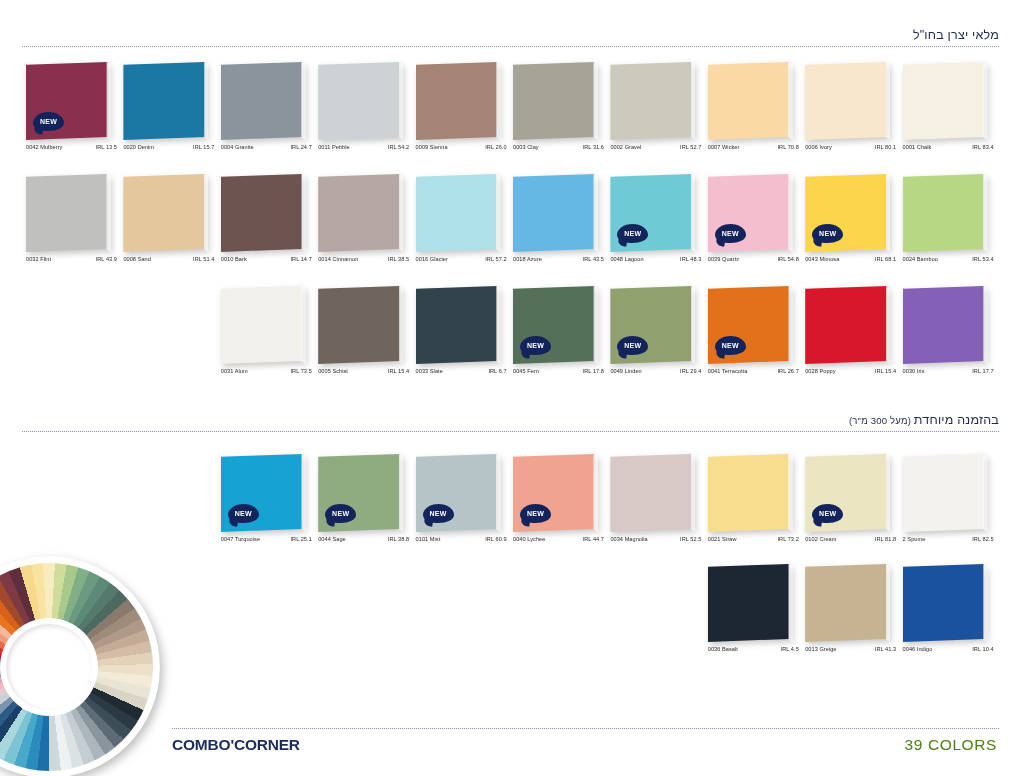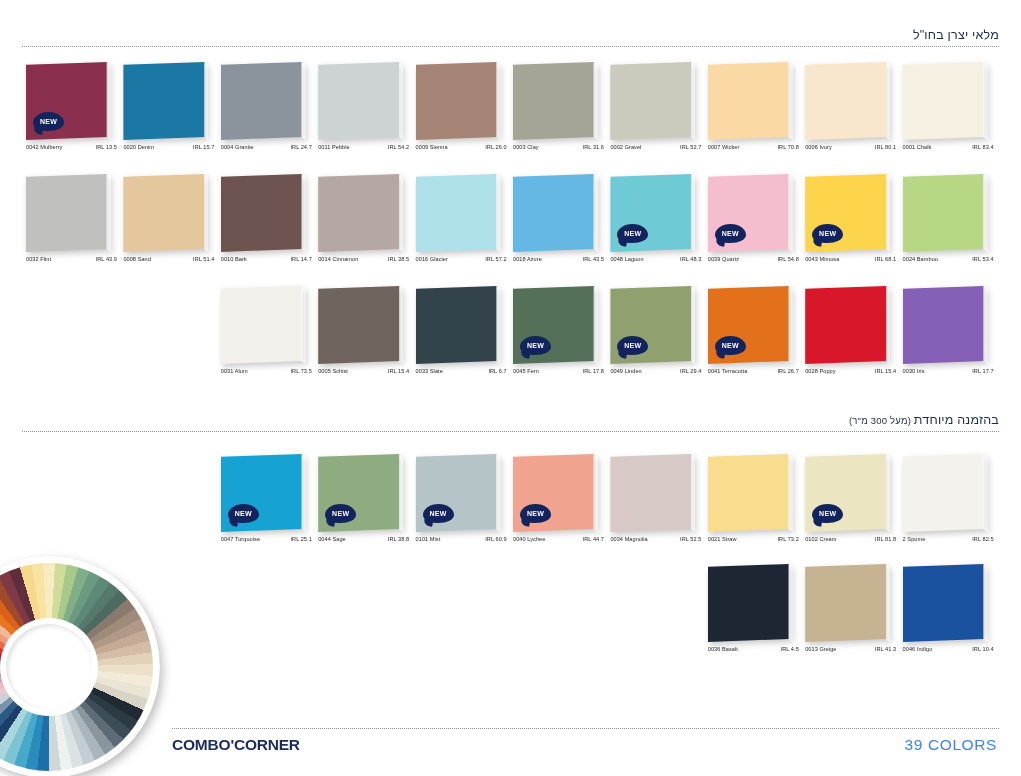--- a/index.html
+++ b/index.html
@@ -176,21 +176,21 @@
     font-size: 15.5px;
     font-weight: bold;
     color: #1c2b5e;
     letter-spacing: -0.2px;
   }
   .colorcount {
     position: absolute;
     right: 24px;
     top: 736px;
     font-size: 15.5px;
-    color: #3b82f6;
+    color: #4d7c0f;
     letter-spacing: .6px;
   }
 </style>
 </head>
 <body>
 
 <div class="page">
 
   <div id="sections-host">
       <div class="section-head" style="top: 28px;">

